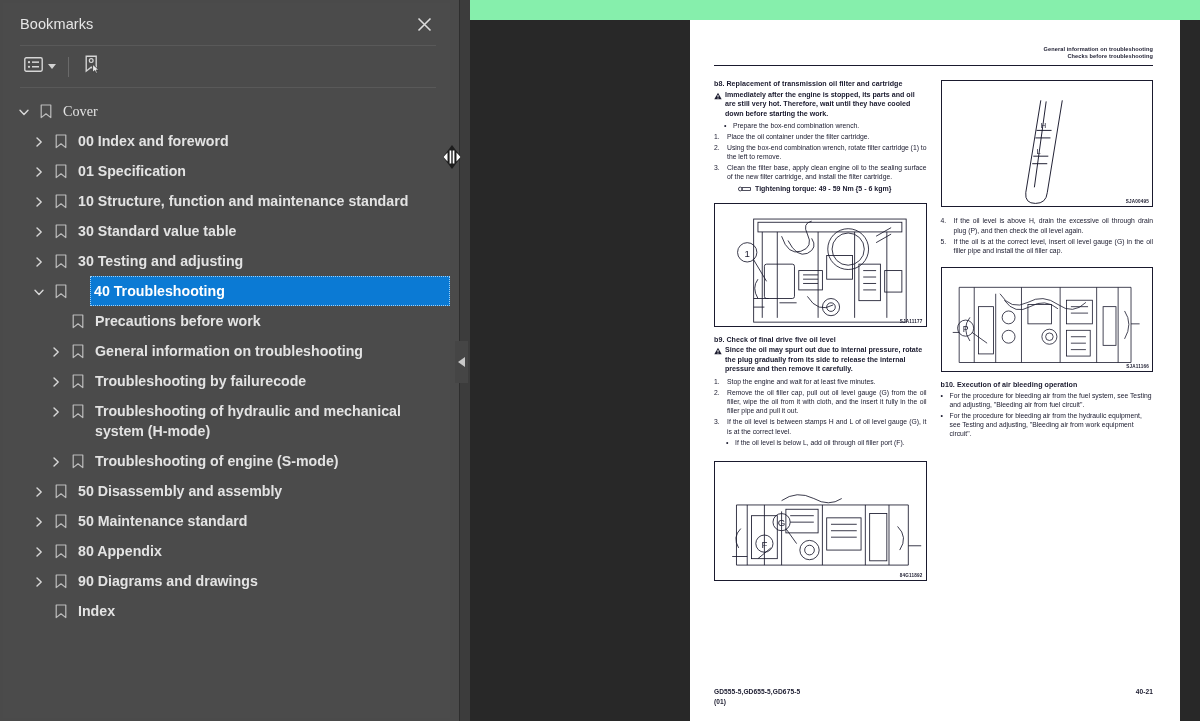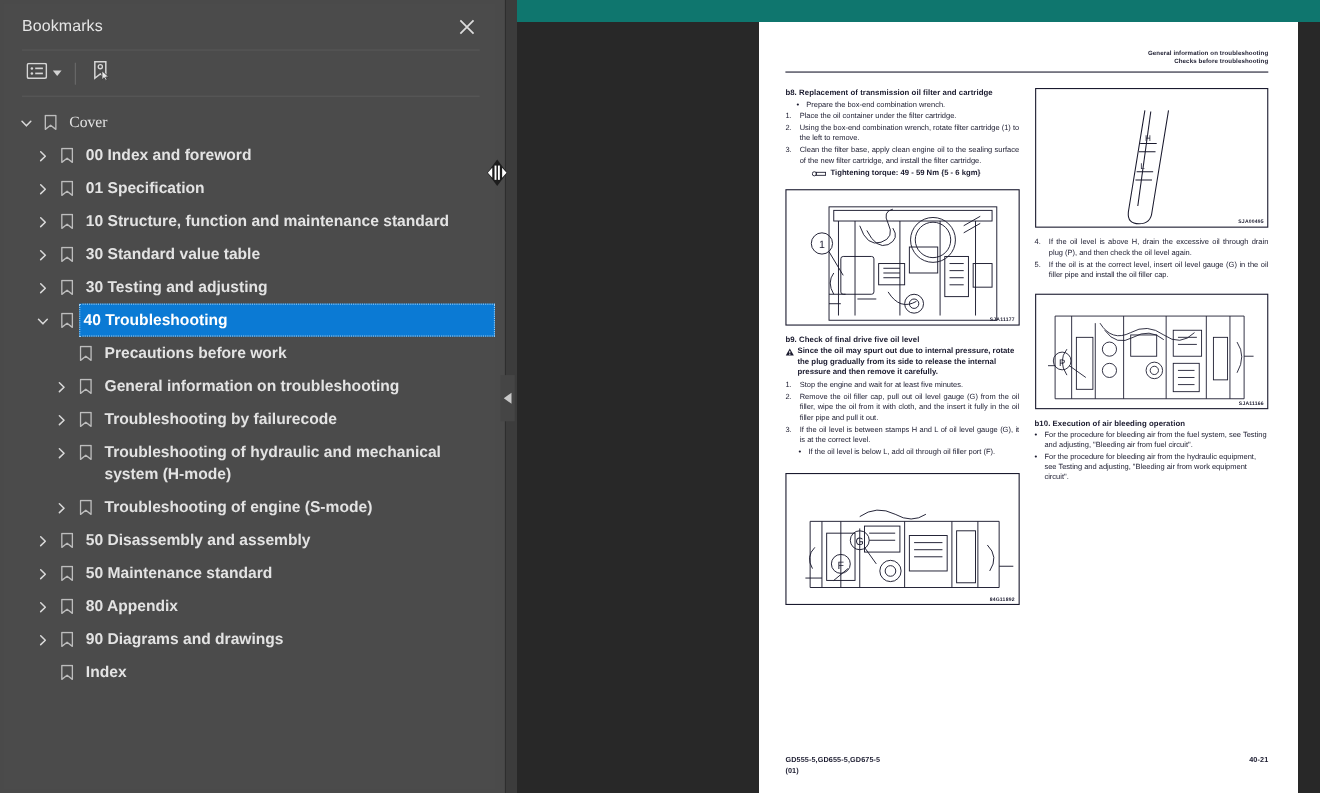--- a/index.html
+++ b/index.html
@@ -8,21 +8,21 @@
     width: 1200px; height: 721px;
     background: #3c3c3c;
     font-family: "Liberation Sans", sans-serif;
     overflow: hidden;
   }
 
   #app {
     position: relative;
     width: 1200px; height: 537px;
     display: flex;
-    background: #0f766e;
+    background: #86efac;
   }
 
   
   .sidebar {
     position: relative;
     width: 460px;
     height: 721px;
     background: #4a4a4a;
     border-right: 1px solid #2e2e2e;
     display: flex;
@@ -132,21 +132,21 @@
     padding: 5px 0 5px 6px;
     white-space: normal;
   }
   .tree-row.selected .bm-label {
     background: #0b7ad4;
     color: #ffffff;
     outline: 1px dotted #9fd0f5;
     outline-offset: -1px;
     padding-left: 4px;
     padding-right: 4px;
-    margin-left: 0;
+    margin-left: 18px;
     flex: 1;
   }
 
   
   .lvl0 { padding-left: 10px; font-family: Liberation Serif, serif; }
   .lvl1 { padding-left: 25px; font-weight: bold; }
   .lvl2 { padding-left: 42px; font-weight: bold; }
 
   
   .resize-cursor {
@@ -594,20 +594,30 @@
         <div>Checks before troubleshooting</div>
       </div>
       <div class="pg-rule"></div>
 
       <div class="cols">
 
         <div class="col">
 
           <div class="h-bold">b8. Replacement of transmission oil filter and cartridge</div>
 
+          <div class="warn">
+            <span class="warn-tri">
+              <svg width="8" height="8" viewBox="0 0 10 9" aria-hidden="true">
+                <path d="M5 0.4 L9.6 8.6 L0.4 8.6 Z" fill="#1a1a2e"></path>
+                <rect x="4.4" y="3.2" width="1.2" height="2.9" fill="#fff"></rect>
+                <rect x="4.4" y="6.7" width="1.2" height="1.1" fill="#fff"></rect>
+              </svg>
+            </span>
+            <span>Immediately after the engine is stopped, its parts and oil are still very hot. Therefore, wait until they have cooled down before starting the work.</span>
+          </div>
 
           <div class="bullet-row">
             <span class="bullet-dot">•</span>
             <span>Prepare the box-end combination wrench.</span>
           </div>
 
           <div class="num-row">
             <span class="num-idx">1.</span>
             <span class="num-txt">Place the oil container under the filter cartridge.</span>
           </div>

